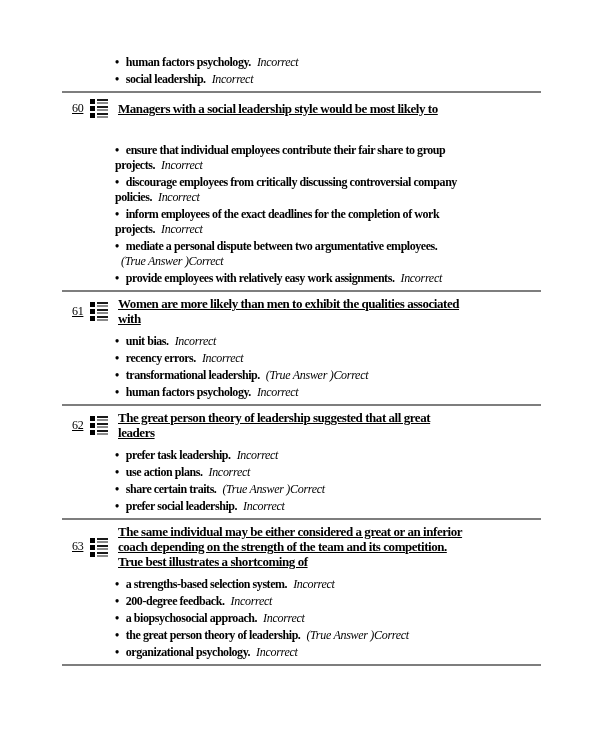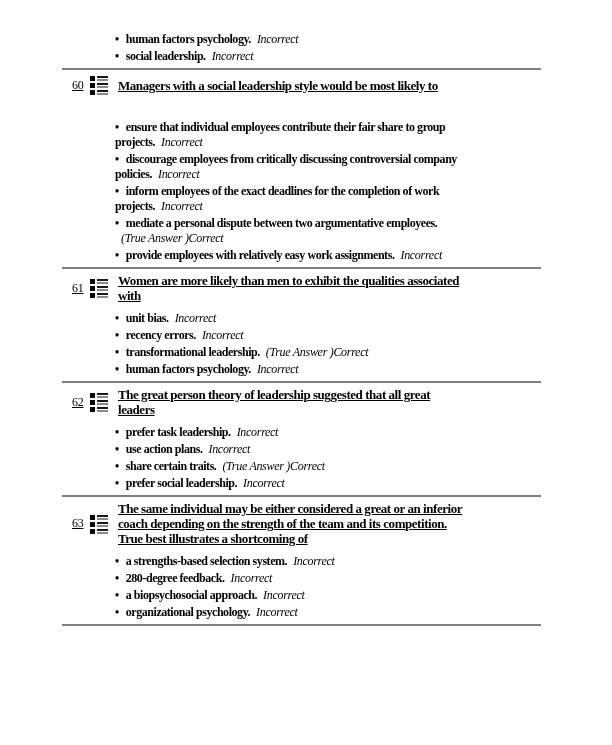--- a/index.html
+++ b/index.html
@@ -1,21 +1,21 @@
 <!DOCTYPE html>
 <html><head>
 <meta charset="utf-8">
 <style>
   html, body { margin:0; padding:0; }
   body {
     width:612px; height:745px; background:#ffffff;
     font-family:"Liberation Serif", serif; color:#000000;
     overflow:hidden;
   }
-  .content { padding:32px 0 0 62px; width:479px; }
+  .content { padding:32px 0 0 62px; width:479px;margin-top:23px; }
 
   hr.rule {
     border:none; height:2px; background:#7e7e7e;
     margin:4px 0; width:479px;
   }
 
   
   .q-head { display:flex; align-items:center; padding-left:10px;text-decoration:underline; }
   .q-num {
     flex:none; width:16px; font-size:12px; line-height:15px;
@@ -231,26 +231,29 @@
             </span>
           </span>
       </span>
       <div class="q-text">The same individual may be either considered a great or an inferior coach depending on the strength of the team and its competition. True best illustrates a shortcoming of</div>
     </div>
     <div class="options">
       <div class="option">
         <span class="bullet">•</span><span>a strengths-based selection system.</span><span class="verdict">Incorrect</span>
       </div>
       <div class="option">
-        <span class="bullet">•</span><span>280-degree feedback.</span><span class="verdict">Incorrect</span>
+        <span class="bullet">•</span><span>200-degree feedback.</span><span class="verdict">Incorrect</span>
       </div>
       <div class="option">
         <span class="bullet">•</span><span>a biopsychosocial approach.</span><span class="verdict">Incorrect</span>
       </div>
       <div class="option">
+        <span class="bullet">•</span><span>the great person theory of leadership.</span><span class="verdict">(True Answer )Correct</span>
+      </div>
+      <div class="option">
         <span class="bullet">•</span><span>organizational psychology.</span><span class="verdict">Incorrect</span>
       </div>
     </div>
   </section>
 
   <hr class="rule">
 
 </div>
 
 </body></html>

